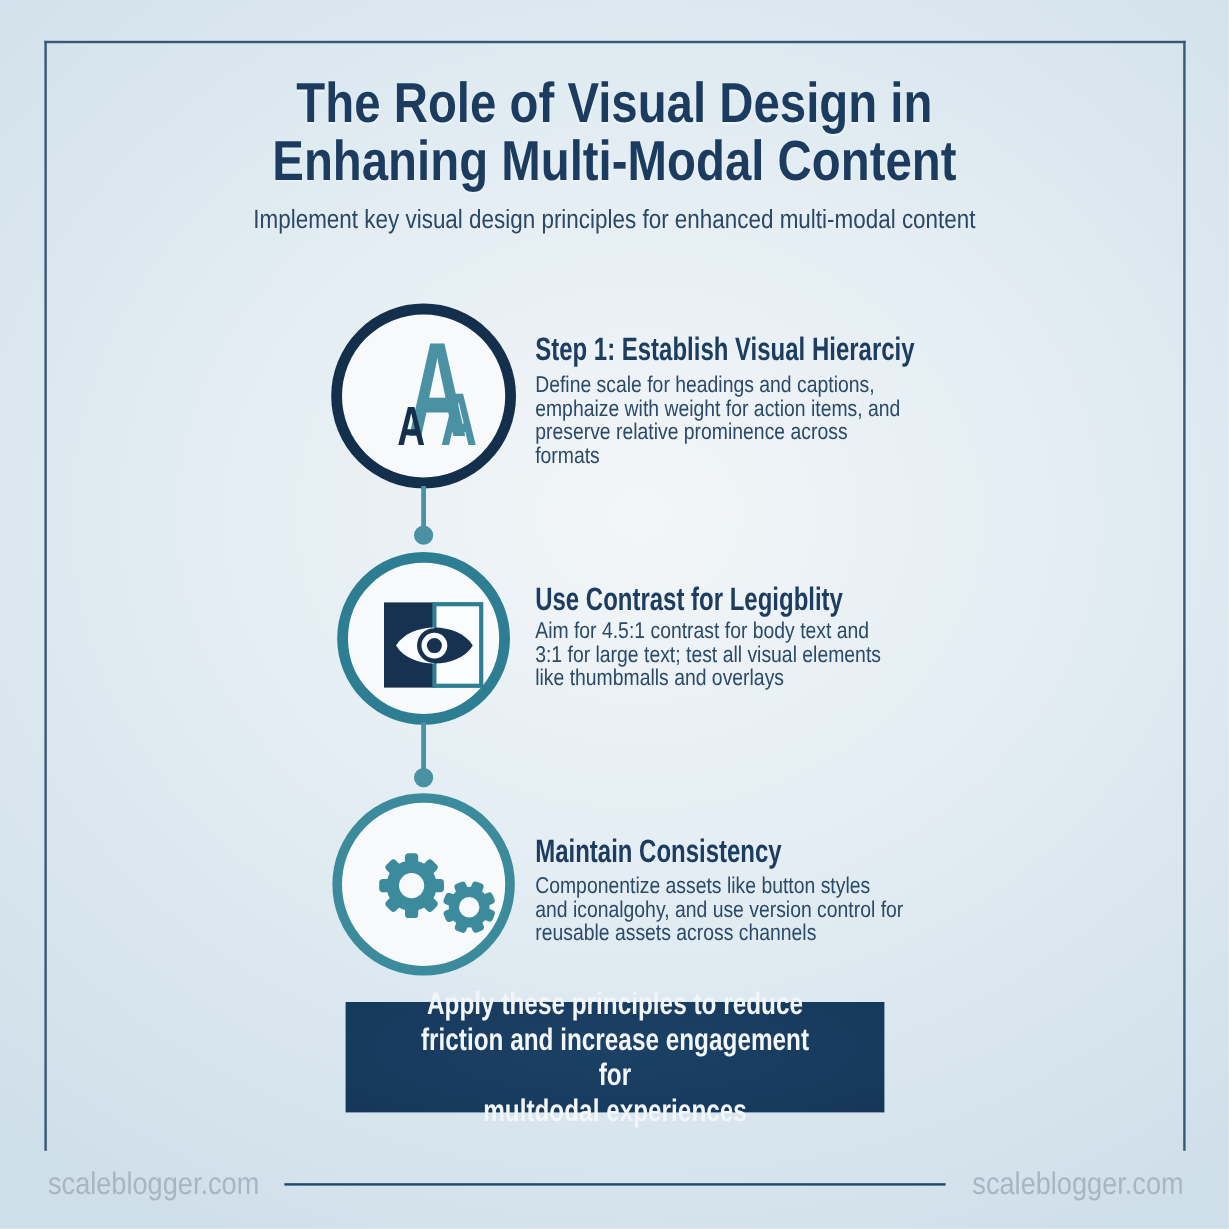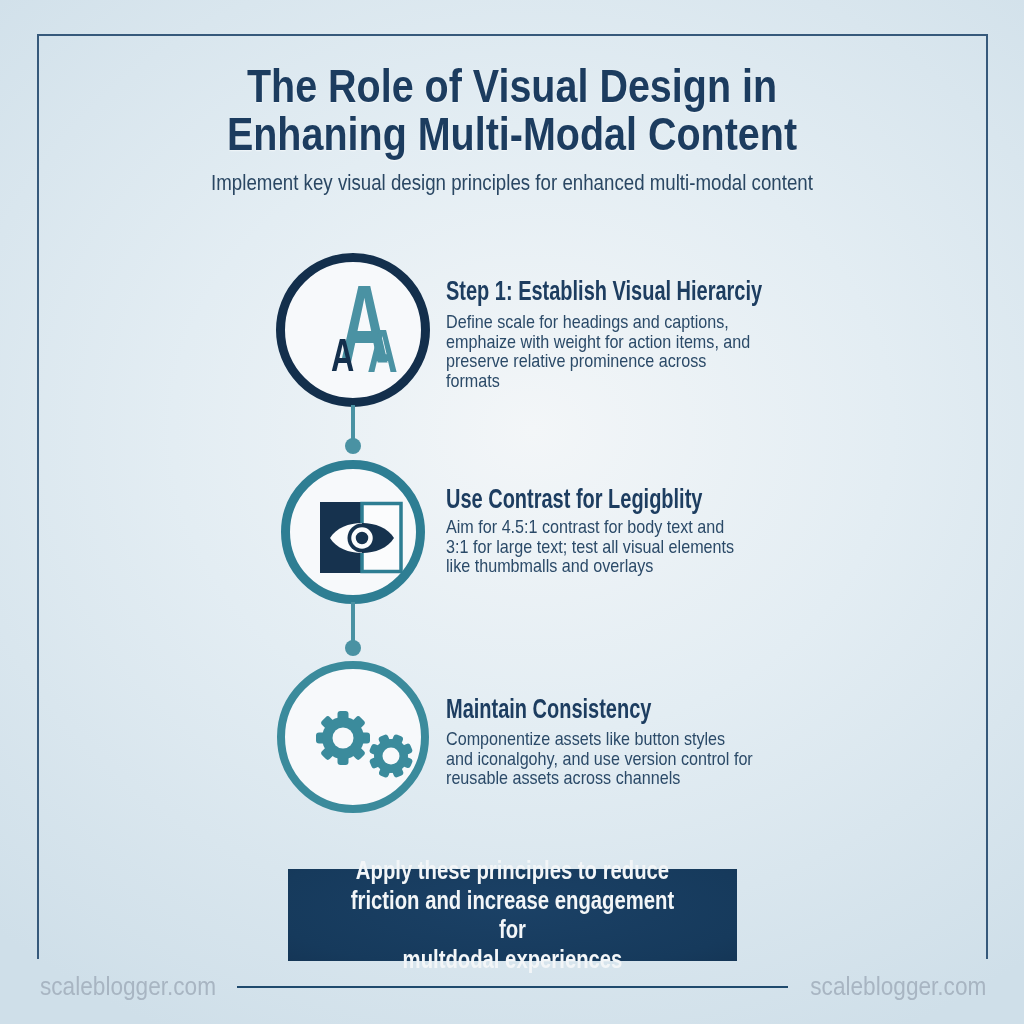--- a/index.html
+++ b/index.html
@@ -49,21 +49,21 @@
     font-size:27px;line-height:30px;white-space:nowrap;
     transform:scaleX(.74);transform-origin:left center;
   }
   .step-body{
     position:absolute;left:446px;margin:0;color:#2b4a68;
     font-size:19px;line-height:19.5px;white-space:pre-line;
     transform:scaleX(.85);transform-origin:left top;width:440px;
   }
   
   .banner{
-    position:absolute;left:288px;top:869px;width:449px;height:92px;
+    position:absolute;left:288px;top:835px;width:449px;height:92px;
     background:radial-gradient(ellipse 90% 120% at 50% 40%, #1b4166 0%, #163a5c 60%, #122f4d 100%);
     display:flex;align-items:center;justify-content:center;
   }
   .banner p{
     margin:0;color:#f3f6f8;font-weight:bold;font-size:26px;line-height:29.5px;
     text-align:center;white-space:pre-line;transform:scaleX(.78);
   }
   
   .footer-text{
     position:absolute;top:972px;color:#a8b5c2;font-size:26px;line-height:28px;white-space:nowrap;

